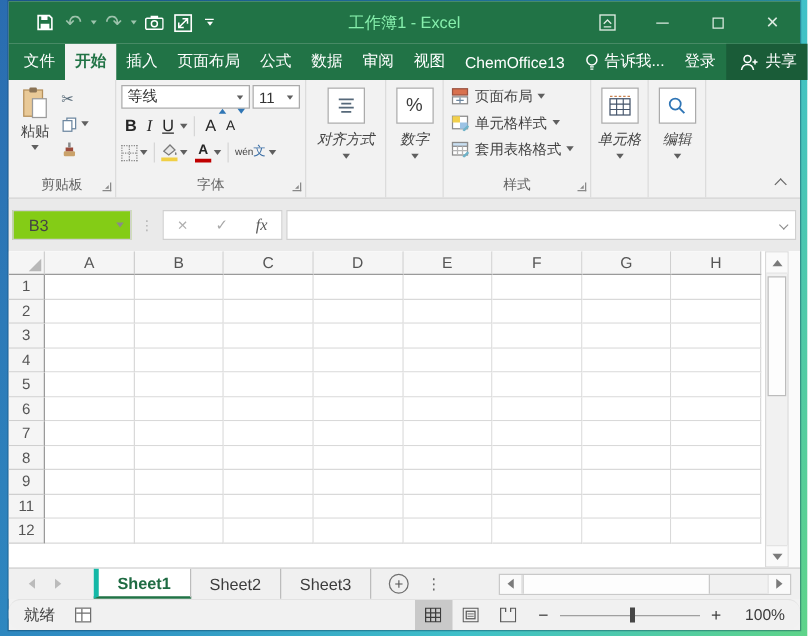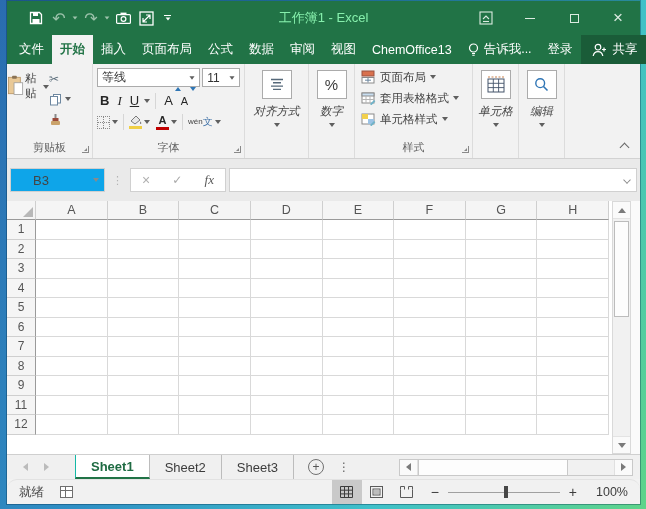--- a/index.html
+++ b/index.html
@@ -41,21 +41,21 @@
   .ribbon { height:95px; background:#f2f2f2; border-bottom:1px solid #d2d2d2; display:flex; position:relative; flex:none; }
   .rgroup { position:relative; border-right:1px solid #dcdcdc; flex:none; display:flex; flex-direction:column; align-items:center; }
   .glabel { position:absolute; bottom:3px; left:0; right:0; text-align:center; font-size:11px; color:#636363; }
   .launcher { position:absolute; bottom:5px; right:3px; width:7px; height:7px;
     border-right:1px solid #898989; border-bottom:1px solid #898989; }
   .launcher::after { content:""; position:absolute; right:1px; bottom:1px; width:0; height:0;
     border-top:3px solid transparent; border-right:3px solid #898989; }
 
   
   .g-clip { width:86px; flex-direction:row; align-items:flex-start; }
-  .pastecol { width:42px; display:flex; flex-direction:row; align-items:center; margin-top:5px; }
+  .pastecol { width:42px; display:flex; flex-direction:column; align-items:center; margin-top:5px; }
   .pastecol .plabel { font-size:11.5px; color:#444; margin-top:2px; }
   .pastecol .caret { margin-top:3px; }
   .clipcol { display:flex; flex-direction:column; margin-top:7px; gap:4px; }
   .smallbtn { display:flex; align-items:center; gap:3px; height:16px; color:#5c6e7c; }
 
   
   .g-font { width:152px; align-items:stretch; padding:0 4px; }
   .fontrow1 { display:flex; gap:2px; margin-top:4px; }
   .combo { background:#fff; border:1px solid #ababab; height:19px; display:flex; align-items:center;
     padding:0 4px; font-size:12px; color:#333; }
@@ -98,22 +98,22 @@
   
   .g-styles { width:118px; align-items:flex-start; padding-left:6px; }
   .stylebtn { display:flex; align-items:center; gap:4px; margin-top:5px; height:16px;
     font-size:11.5px; color:#444; white-space:nowrap; }
   .ribbon-collapse { position:absolute; right:12px; bottom:7px; width:7px; height:7px;
     border-right:1.5px solid #666; border-bottom:1.5px solid #666; transform:rotate(-135deg); }
   .rspacer { flex:1; border-right:none; }
 
   
   .formulabar { height:42px; background:#eaeaea; display:flex; align-items:center; padding:0 3px; flex:none; }
-  .namebox { width:95px; height:24px; background:#0ea5e9; border:1px solid #d0d0d0; display:flex;
-    align-items:center; padding-left:22px; font-size:13px; color:#444; }
+  .namebox { width:95px; height:24px; background:#84cc16; border:1px solid #d0d0d0; display:flex;
+    align-items:center; padding-left:12px; font-size:13px; color:#444; }
   .namebox .caretwrap { margin-left:auto; width:17px; height:100%; display:flex; align-items:center; justify-content:center; }
   .fdots { color:#b3b3b3; font-size:11px; margin:0 7px; letter-spacing:0; }
   .fxbox { width:96px; height:24px; background:#fff; border:1px solid #d0d0d0; display:flex;
     align-items:center; justify-content:space-around; }
   .fxbox .x { color:#b0b0b0; font-size:14px; }
   .fxbox .ok { color:#a8a8a8; font-size:12px; }
   .fxbox .fx { color:#5a5a5a; font-size:13px; font-style:italic; font-family:"Liberation Serif",serif; }
   .finput { flex:1; margin-left:3px; height:24px; background:#fff; border:1px solid #d0d0d0;
     display:flex; align-items:center; font-size:12px; color:#333; padding:0 6px; position:relative; }
   .fchev { position:absolute; right:6px; top:8px; width:6px; height:6px;
@@ -147,21 +147,21 @@
   .gridfill { flex:1; background:#fafafa; }
 
   
   .sheetbar { height:25px; background:#f0f0f0; border-top:1px solid #cfcfcf; display:flex; align-items:stretch; flex:none; }
   .snav { display:flex; align-items:center; gap:16px; margin-left:16px; margin-right:26px; }
   .snav .tri-l, .snav .tri-r { opacity:.45; }
   .tabstrip { display:flex; align-items:stretch; }
   .stab { padding:0 15px; display:flex; align-items:center; font-size:13px; color:#3c3c3c;
     border-right:1px solid #bcbcbc; }
   .stab.active { background:#fff; color:#1f6b43; font-weight:bold; border-bottom:2px solid #217346;
-    border-left:1px solid #14b8a6; }
+    border-left:4px solid #14b8a6; }
   .addsheet { margin-left:14px; align-self:center; width:16px; height:16px; border:1px solid #707070;
     border-radius:50%; display:flex; align-items:center; justify-content:center;
     font-size:12px; color:#555; line-height:1; }
   .tabmore { margin-left:14px; align-self:center; color:#666; font-size:12px; }
   .hscroll { margin-left:auto; margin-right:7px; align-self:center; width:234px; height:17px;
     display:flex; border:1px solid #c9c9c9; background:#f1f1f1; }
   .hbtn { width:18px; background:#fafafa; display:flex; align-items:center; justify-content:center; flex:none; }
   .hbtn.left { border-right:1px solid #e0e0e0; }
   .hbtn.right { border-left:1px solid #e0e0e0; margin-left:auto; }
   .hthumb { width:150px; background:#fdfdfd; border-left:1px solid #c9c9c9; border-right:1px solid #c9c9c9; }
@@ -388,35 +388,35 @@
               <rect x="1" y="1" width="12" height="5" fill="#d9714e" stroke="#9a5340"></rect>
               <rect x="1" y="7.5" width="12" height="5.5" fill="#fff" stroke="#8a8a8a"></rect>
               <path d="M4 10.2h6M7 8v4.5" stroke="#6d87a0"></path>
             </svg>
         <span>页面布局</span>
         <span class="caret"></span>
       </div>
       <div class="stylebtn">
         <svg width="15" height="13" viewBox="0 0 15 13">
               <rect x="1" y="1" width="12" height="10" fill="#fff" stroke="#8a8a8a"></rect>
+              <rect x="1" y="1" width="6" height="5" fill="#f2d04c"></rect>
+              <rect x="7" y="6" width="6" height="5" fill="#9cc3e5"></rect>
+              <path d="M9 12l4-4 1.3 1.3-4 4z" fill="#6fb3c9"></path>
+            </svg>
+        <span>单元格样式</span>
+        <span class="caret"></span>
+      </div>
+      <div class="stylebtn">
+        <svg width="15" height="13" viewBox="0 0 15 13">
+              <rect x="1" y="1" width="12" height="10" fill="#fff" stroke="#8a8a8a"></rect>
               <rect x="1" y="1" width="12" height="3" fill="#c9dff2" stroke="#8a8a8a"></rect>
               <path d="M1 7.5h12M5 4v7M9 4v7" stroke="#b5b5b5"></path>
               <path d="M9 12l4-4 1.3 1.3-4 4z" fill="#6fb3c9"></path>
             </svg>
         <span>套用表格格式</span>
-        <span class="caret"></span>
-      </div>
-      <div class="stylebtn">
-        <svg width="15" height="13" viewBox="0 0 15 13">
-              <rect x="1" y="1" width="12" height="10" fill="#fff" stroke="#8a8a8a"></rect>
-              <rect x="1" y="1" width="6" height="5" fill="#f2d04c"></rect>
-              <rect x="7" y="6" width="6" height="5" fill="#9cc3e5"></rect>
-              <path d="M9 12l4-4 1.3 1.3-4 4z" fill="#6fb3c9"></path>
-            </svg>
-        <span>单元格样式</span>
         <span class="caret"></span>
       </div>
       <span class="glabel">样式</span>
       <span class="launcher"></span>
     </div>
 
     <div class="rgroup g-collapsed g-cells">
       <div class="iconbox">
         <svg width="18" height="17" viewBox="0 0 18 17">
               <rect x="1" y="3" width="16" height="13" fill="#fff" stroke="#44546a"></rect>

